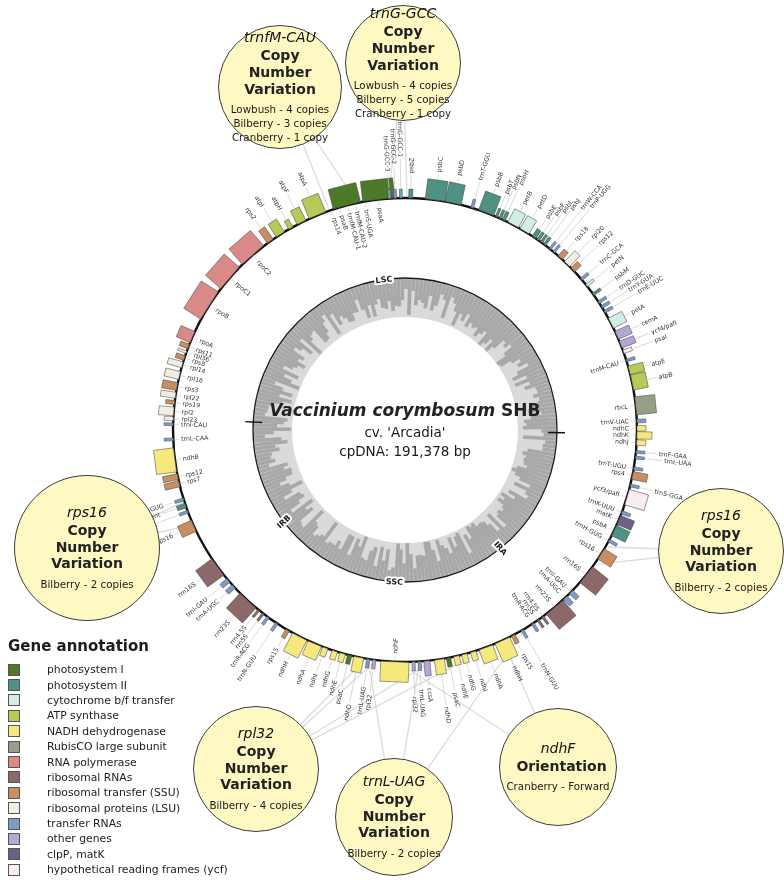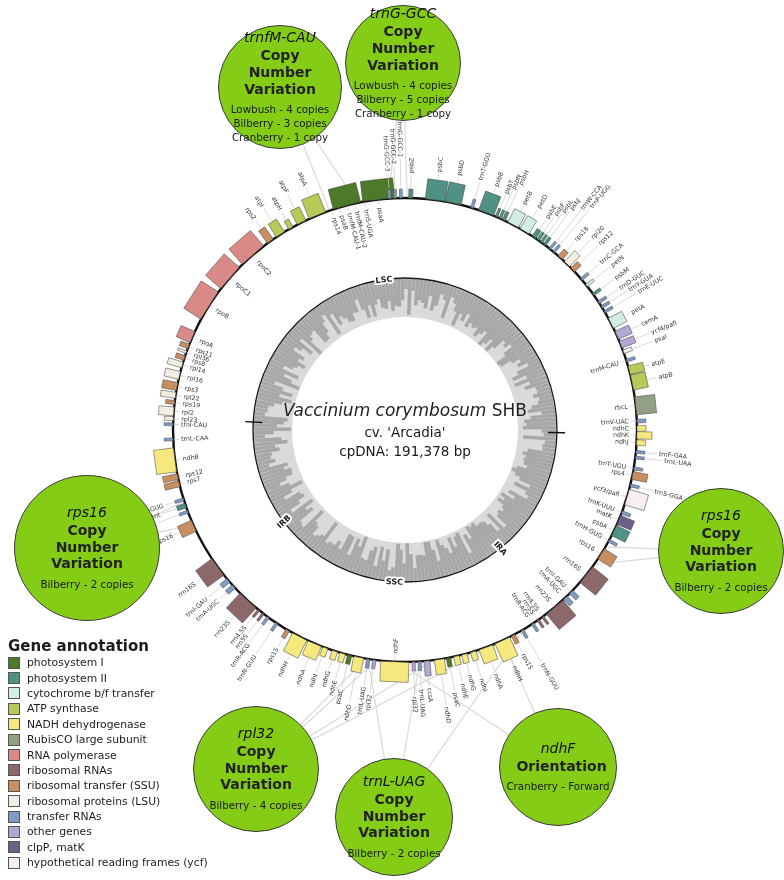--- a/index.html
+++ b/index.html
@@ -1,32 +1,32 @@
 <!DOCTYPE html>
 <html><head>
 <meta charset="utf-8">
 <style>
   html,body{margin:0;padding:0;background:#fff;}
   body{width:784px;height:880px;position:relative;overflow:hidden;
        font-family:"DejaVu Sans","Liberation Sans",sans-serif;color:#222;}
   #stage{position:absolute;left:0;top:0;width:784px;height:880px;}
   svg{position:absolute;left:0;top:0;}
   .center-text{position:absolute;left:245px;top:398px;width:320px;text-align:center;line-height:1.45;}
-  .center-text .sp{font-size:17px;font-weight:normal;}
+  .center-text .sp{font-size:17px;font-weight:bold;}
   .center-text .sp i{font-style:italic;}
   .center-text .cv,.center-text .bp{font-size:13.5px;color:#1a1a1a;}
-  .callout{position:absolute;border:1.4px solid #3c3c3c;border-radius:50%;background:#84cc16;
+  .callout{position:absolute;border:1.4px solid #3c3c3c;border-radius:50%;background:#fef9c3;
            display:flex;flex-direction:column;align-items:center;justify-content:center;
            text-align:center;box-sizing:border-box;padding:6px;}
   .callout .g{font-style:italic;font-size:14px;color:#111;margin-bottom:2px;}
   .callout .s{font-weight:bold;font-size:14px;line-height:1.2;width:80%;margin-bottom:6px;}
   .callout .l{font-size:10.3px;line-height:1.35;color:#1a1a1a;}
   .legend{position:absolute;left:8px;top:637px;}
-  .legend .lt{font-size:15px;font-weight:bold;color:#1c1c1c;margin-bottom:0;}
-  .legend .li{display:flex;align-items:center;height:15.4px;}
+  .legend .lt{font-size:15px;font-weight:bold;color:#1c1c1c;margin-bottom:7px;}
+  .legend .li{display:flex;align-items:center;height:15.4px;gap:20px;}
   .legend .sw{width:10px;height:10px;border:1px solid #555;margin-right:7px;flex:0 0 auto;}
   .legend .ll{font-size:10.8px;color:#1c1c1c;white-space:nowrap;}
 </style>
 </head>
 <body>
 
 <div id="stage">
   <svg id="map-svg" width="784" height="880" viewBox="0 0 784 880">
       <line x1="280" y1="87" x2="328.81705185702515" y2="208.74865330975993" stroke="#dcdcdc" stroke-width="1.3"></line>
       <line x1="280" y1="87" x2="356.3486643486442" y2="201.1134614282895" stroke="#dcdcdc" stroke-width="1.3"></line>

